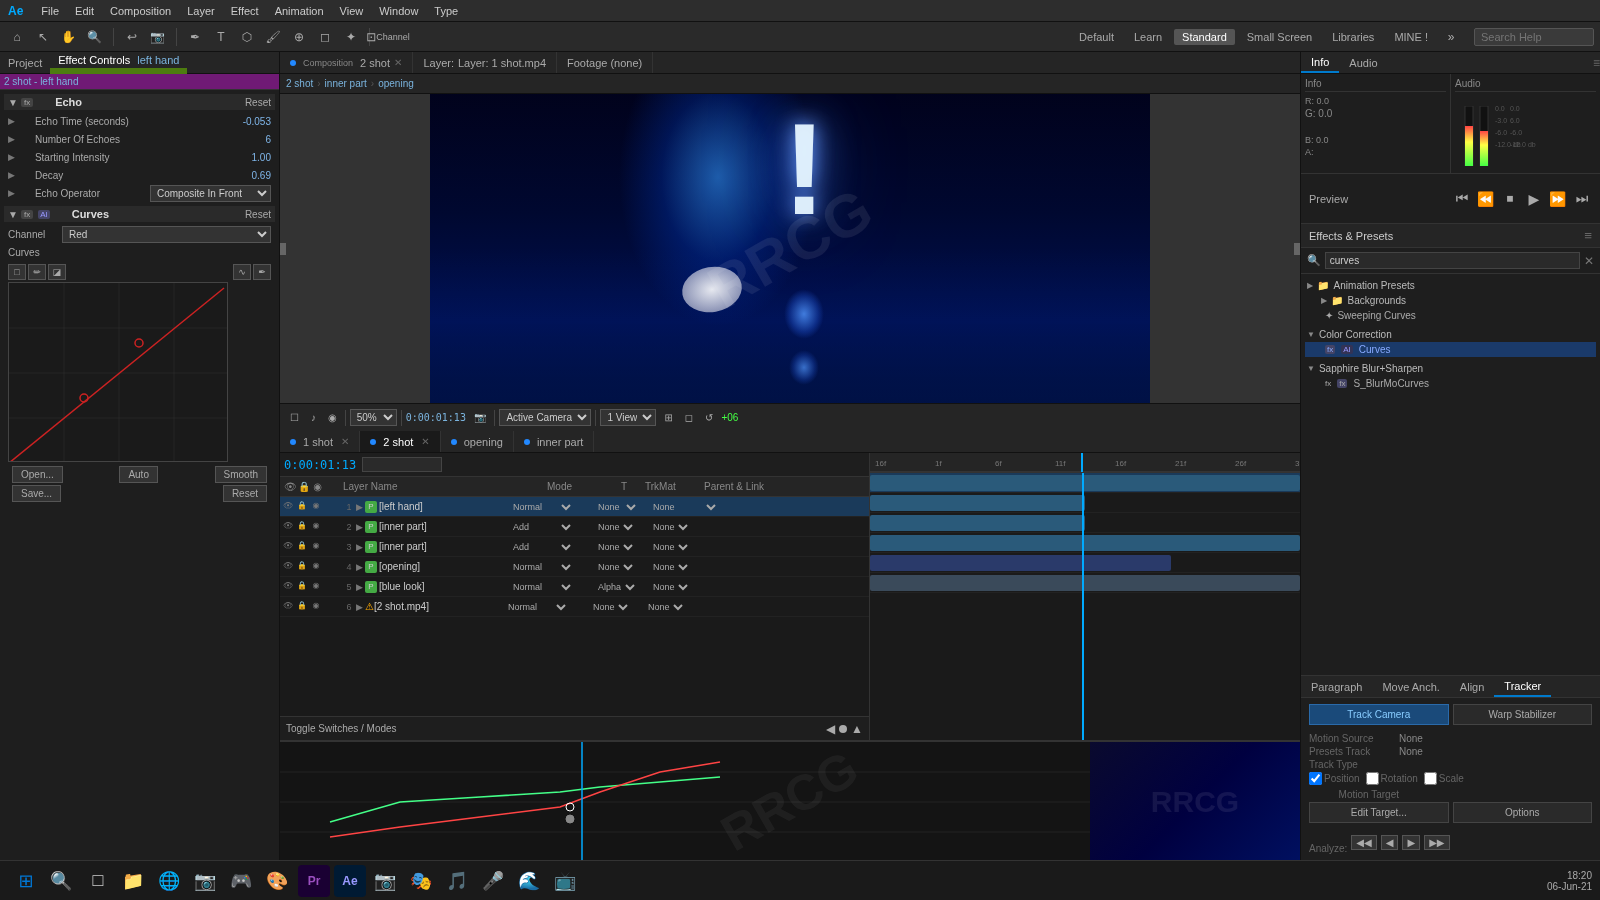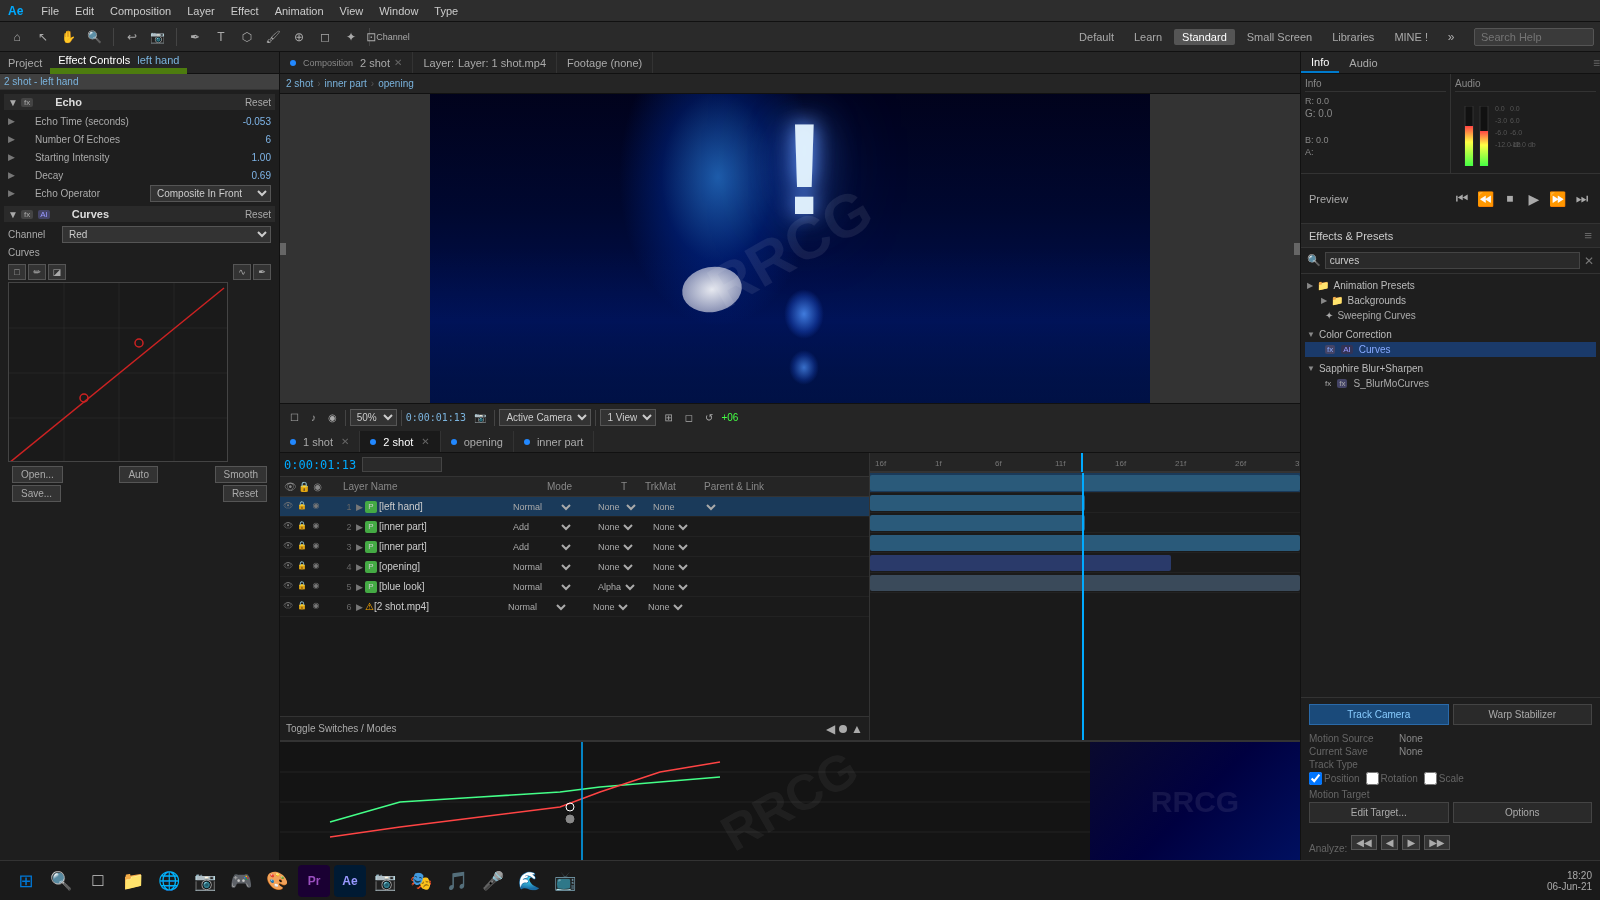--- a/index.html
+++ b/index.html
@@ -524,21 +524,21 @@
     <div class="left-panel-tabs">
       <div class="left-tab">
         <span>Project</span>
       </div>
       <div class="left-tab active">
         <span>Effect Controls</span>
         <span style="color:#7ab3dd; margin-left:4px;">left hand</span>
       </div>
     </div>
 
-    <div style="padding:2px 4px; font-size:10px; color:#7ab3dd; background:#404040; border-bottom:1px solid #333;">2 shot - left hand</div>
+    <div style="padding:2px 4px; font-size:10px; color:#7ab3dd; background:#701a75; border-bottom:1px solid #333;">2 shot - left hand</div>
 
     <div class="effect-controls">
 
       <div class="effect-group">
         <div class="effect-header">
           <div style="display:flex;align-items:center;gap:3px;">
             <span style="color:#aaa;font-size:10px;">▼</span>
             <span class="fx-badge">fx</span>
             <span class="effect-name">Echo</span>
           </div>
@@ -1087,55 +1087,61 @@
             <span style="font-size:8px;margin-right:2px;">fx</span>
             <span style="background:#446;padding:0 2px;border-radius:2px;font-size:8px;margin-right:2px;">fx</span>
             <span>S_BlurMoCurves</span>
           </div>
         </div>
       </div>
     </div>
 
     <div style="border-top:1px solid #333;">
 
+      <div style="height:22px;background:#252525;display:flex;align-items:center;border-bottom:1px solid #333;">
+        <div class="right-tab">Paragraph</div>
+        <div class="right-tab">Move Anch.</div>
+        <div class="right-tab">Align</div>
+        <div class="right-tab active">Tracker</div>
+      </div>
 
       <div style="padding:6px 8px;">
         <div class="tracker-row">
           <button class="tracker-btn primary">Track Camera</button>
           <button class="tracker-btn">Warp Stabilizer</button>
         </div>
 
         <div style="margin-top:4px;">
           <div style="display:flex;align-items:center;font-size:10px;margin-bottom:2px;">
             <span style="color:#666;width:90px;">Motion Source</span>
             <span style="color:#888;">None</span>
           </div>
           <div style="display:flex;align-items:center;font-size:10px;margin-bottom:2px;">
-            <span style="color:#666;width:90px;">Current Save</span>
+            <span style="color:#666;width:90px;">Presets Track</span>
             <span style="color:#888;">None</span>
           </div>
           <div style="display:flex;align-items:center;font-size:10px;margin-bottom:2px;">
             <span style="color:#666;width:90px;">Track Type</span>
             <span style="color:#888;"></span>
           </div>
           <div style="display:flex;align-items:center;font-size:10px;margin-bottom:4px;gap:6px;">
             <label style="display:flex;align-items:center;gap:2px;color:#666;">
               <input type="checkbox" checked="" style="">
               <span>Position</span>
             </label>
             <label style="display:flex;align-items:center;gap:2px;color:#666;">
               <input type="checkbox" style="">
               <span>Rotation</span>
             </label>
             <label style="display:flex;align-items:center;gap:2px;color:#666;">
               <input type="checkbox" style="">
               <span>Scale</span>
             </label>
           </div>
-          <div style="display:flex;align-items:center;font-size:10px;margin-bottom:2px;">
+          <div style="display:flex;align-items:center;font-size:10px;margin-bottom:2px;text-align:right;">
             <span style="color:#666;width:90px;">Motion Target</span>
           </div>
           <div style="display:flex;gap:4px;margin-bottom:4px;">
             <button class="tracker-btn" style="flex:1;">Edit Target...</button>
             <button class="tracker-btn" style="flex:1;">Options</button>
           </div>
           <div style="display:flex;align-items:center;font-size:10px;gap:4px;">
             <span style="color:#666;margin-top:12px;">Analyze:</span>
             <button style="background:#333;border:1px solid #555;color:#aaa;font-size:10px;padding:1px 4px;cursor:pointer;">◀◀</button>
             <button style="background:#333;border:1px solid #555;color:#aaa;font-size:10px;padding:1px 4px;cursor:pointer;">◀</button>

